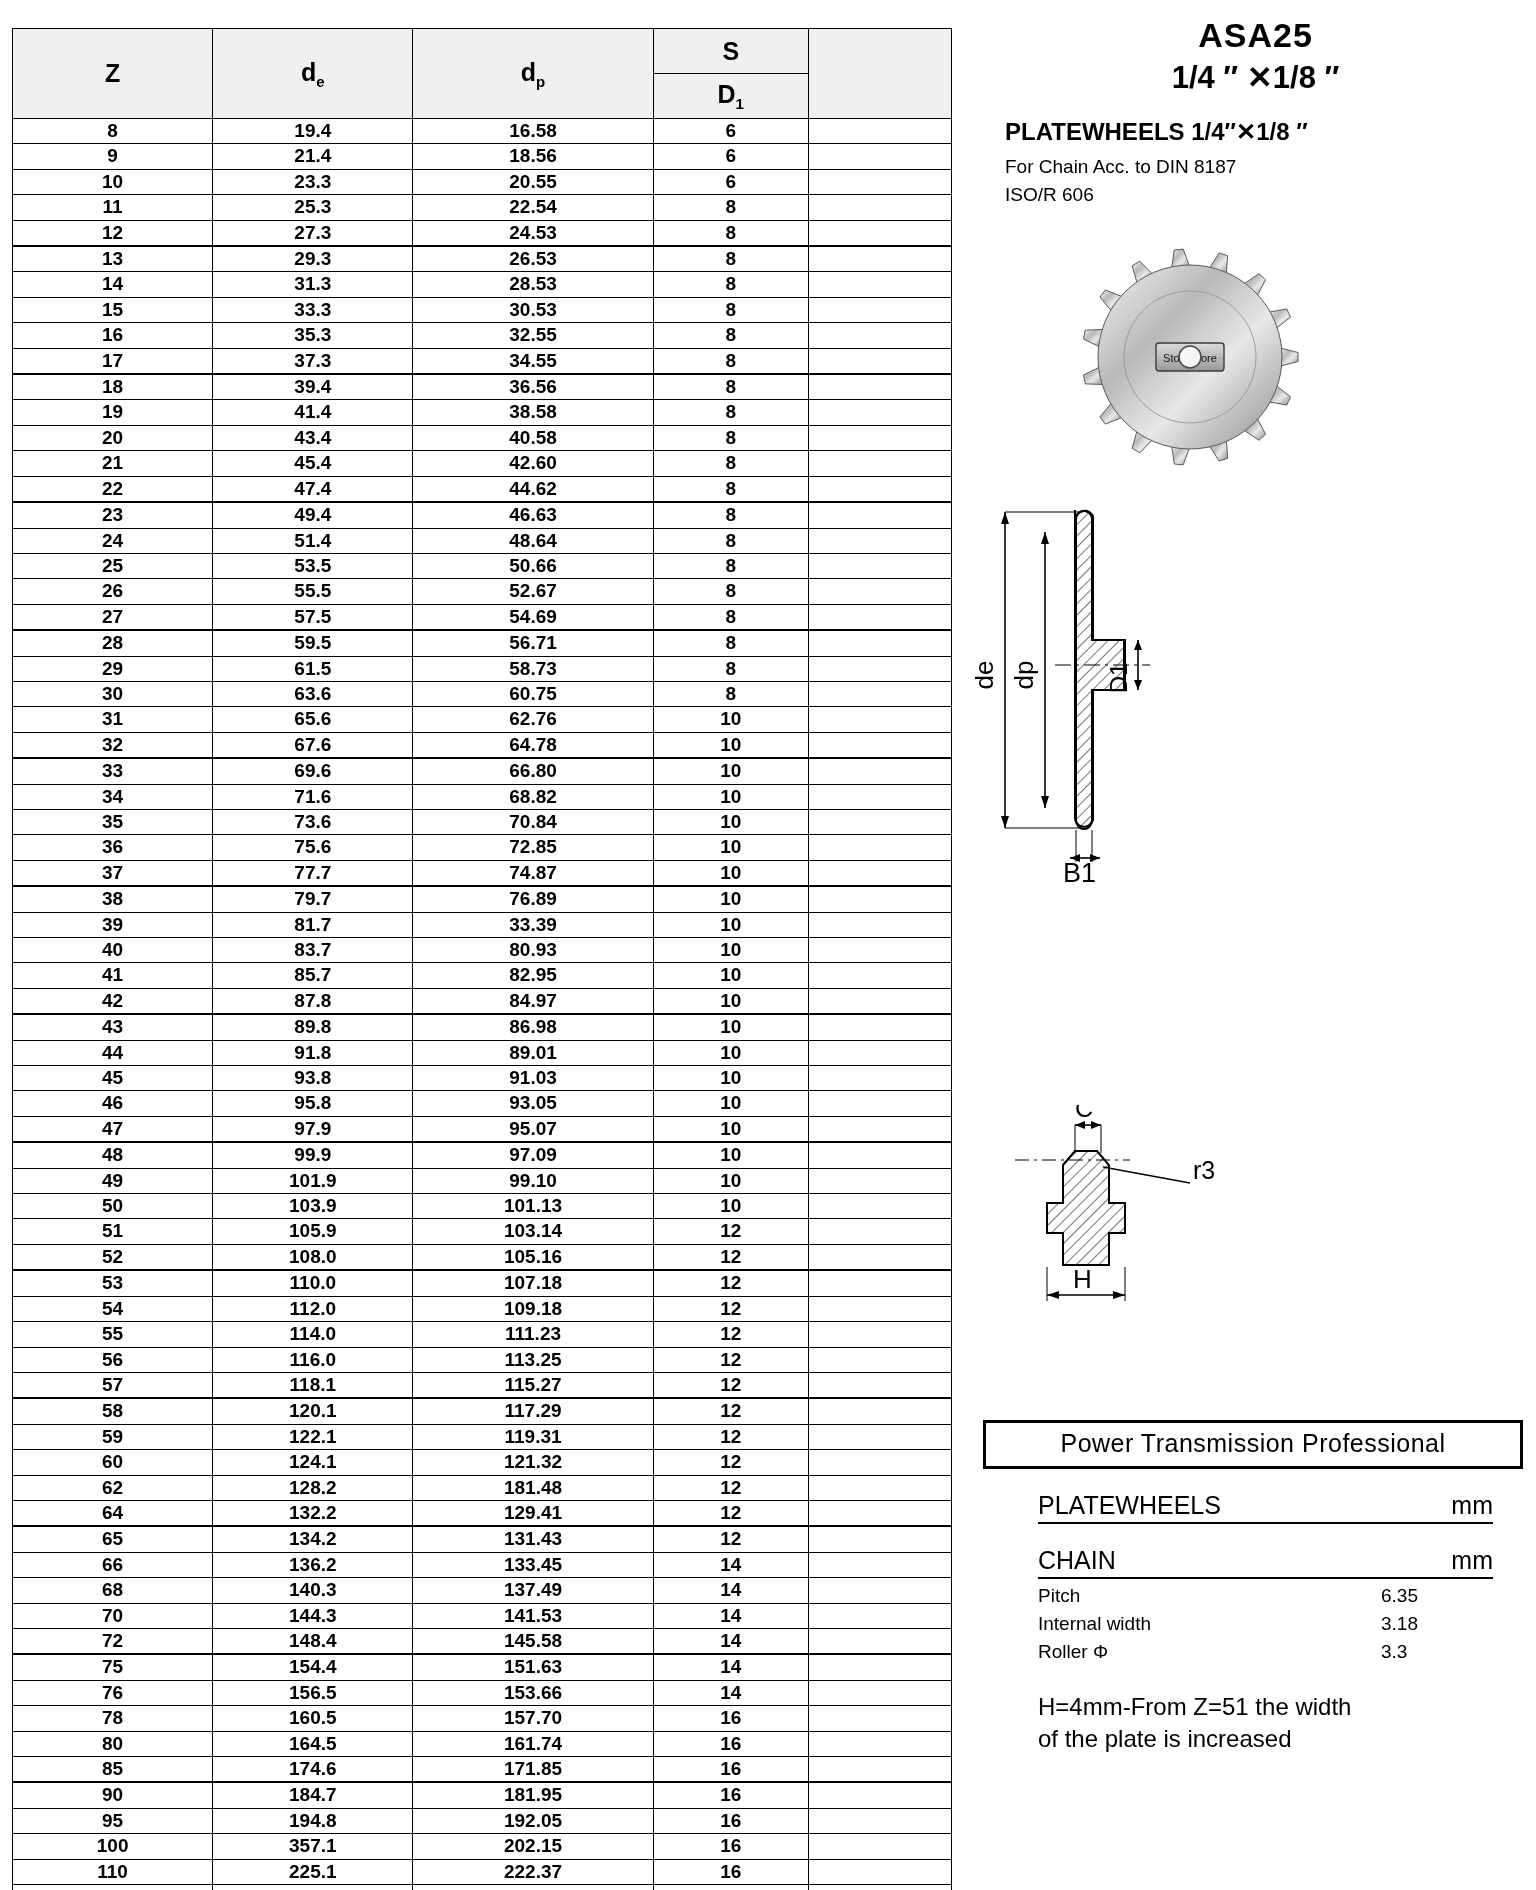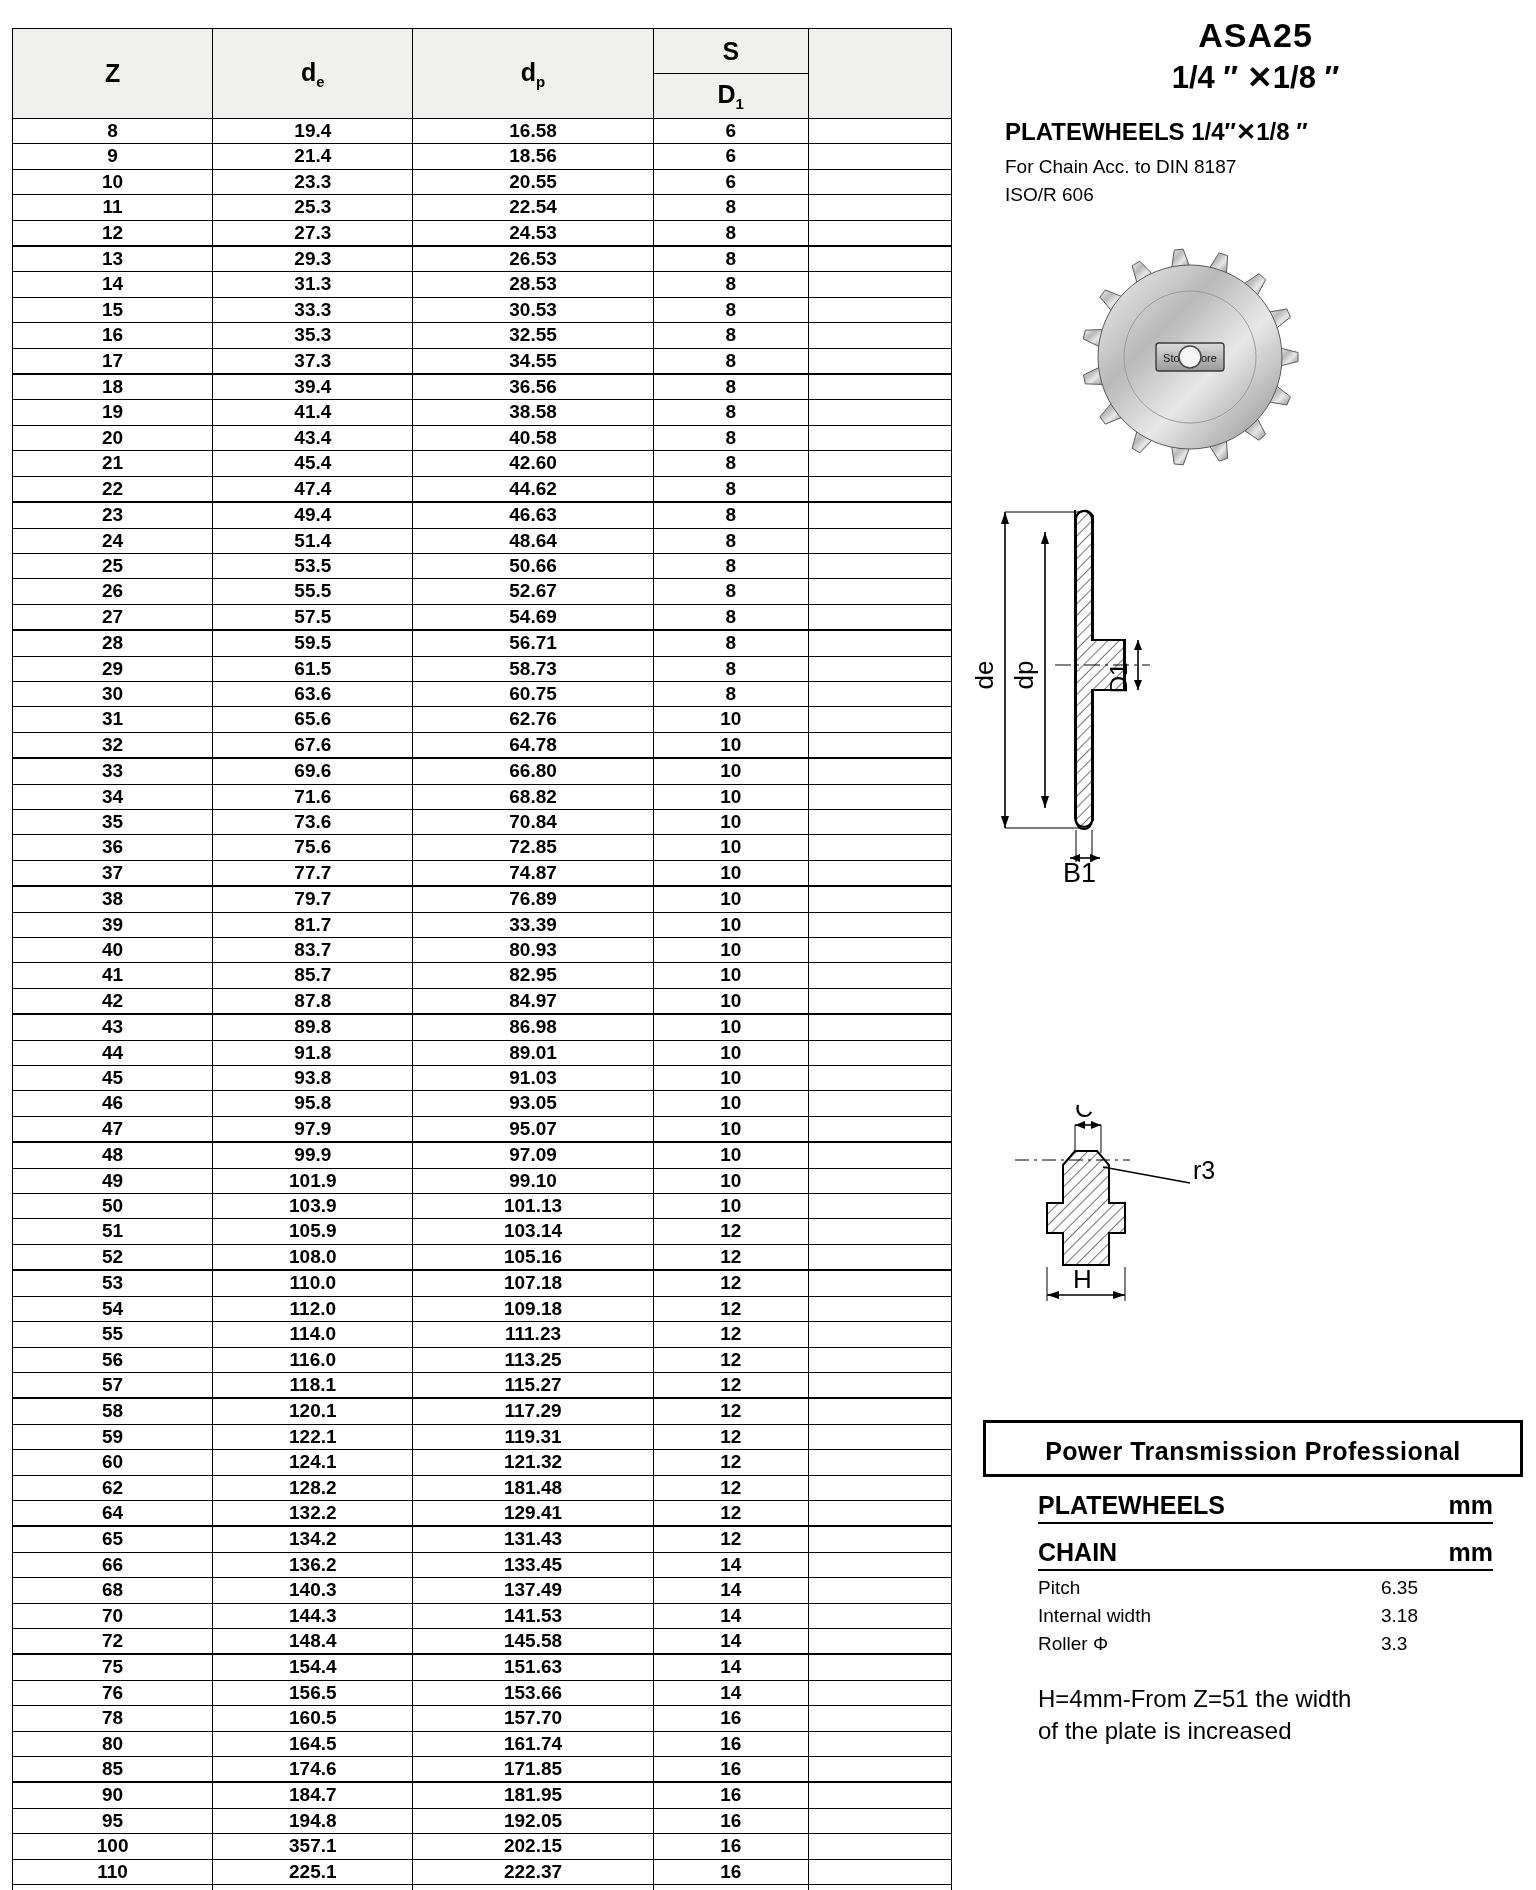--- a/index.html
+++ b/index.html
@@ -69,30 +69,30 @@
   
   #section-wrap{position:absolute;left:0px;top:490px;width:561px;height:560px;}
   #tooth-wrap{position:absolute;left:0px;top:1105px;width:561px;height:230px;}
 
   
   #info-box{
     position:absolute;left:8px;top:1420px;width:540px;
   }
   #ptp-bar{
     border:3px solid #000;
-    font-size:25px;font-weight:bold;
-    padding:14px 10px 8px 10px;
+    font-size:25px;font-weight:normal;
+    padding:6px 10px 8px 10px;
     text-align:center;
     letter-spacing:0.5px;
   }
   .tbl-head{
     display:flex;justify-content:space-between;
-    font-size:25px;font-weight:bold;
+    font-size:25px;font-weight:normal;
     border-bottom:2px solid #000;
-    margin:14px 30px 0 55px;
+    margin:22px 30px 0 55px;
     padding-bottom:2px;
     text-align:right;
   }
   .kv{
     display:flex;justify-content:space-between;
     font-size:19px;
     margin:6px 52px 0 55px;
   }
   .kv .v{width:90px;text-align:left;}
   .note{

